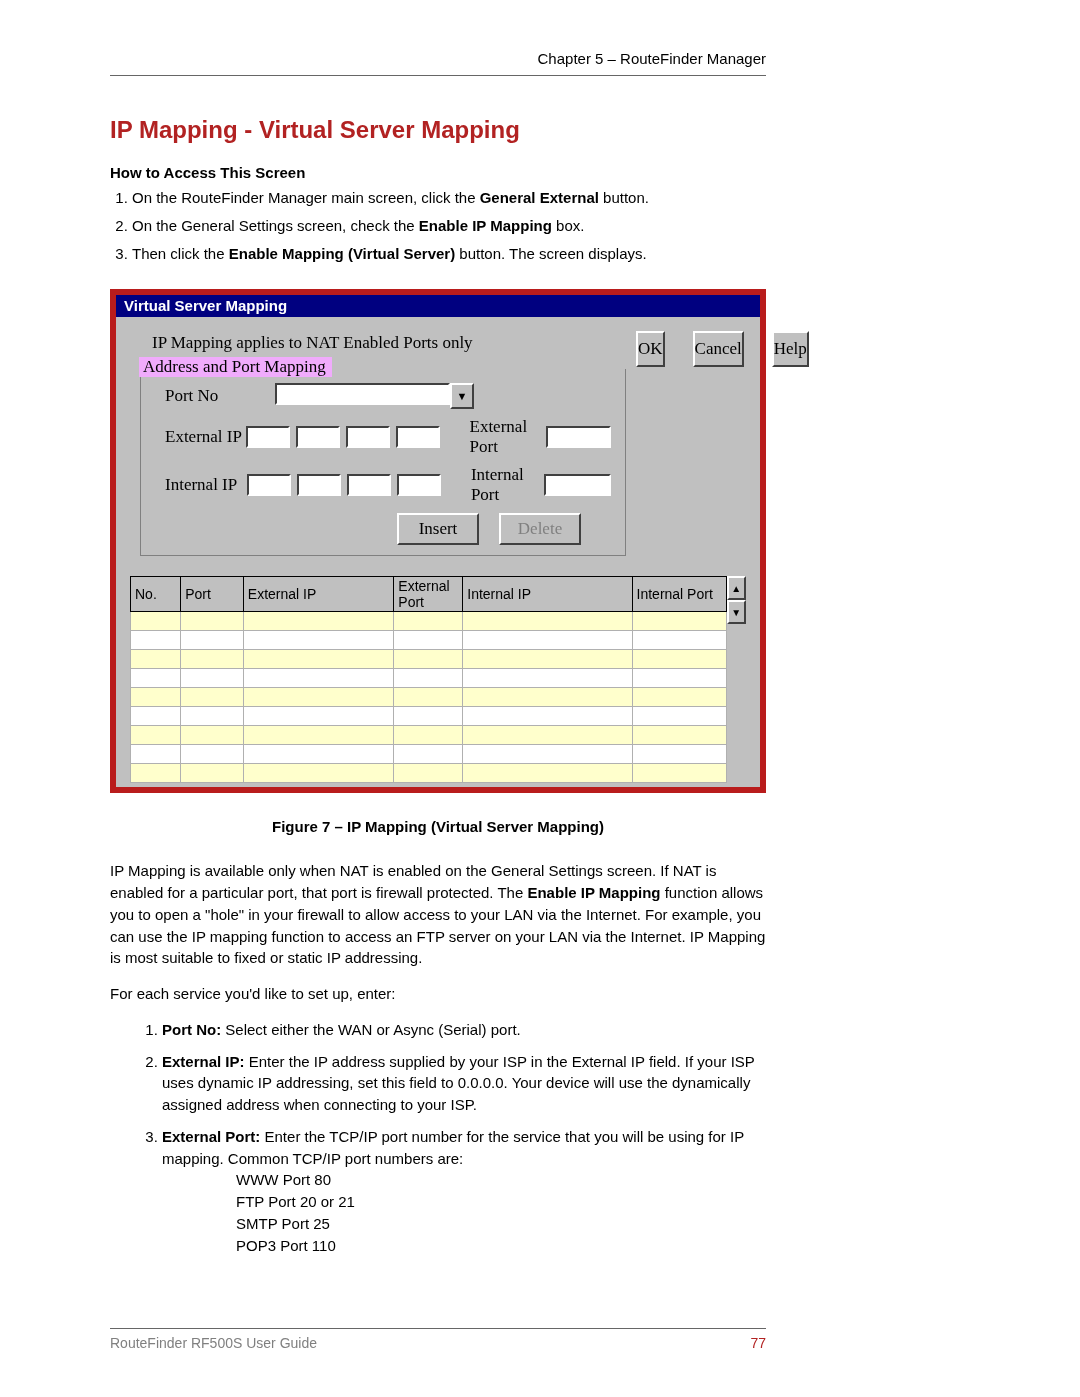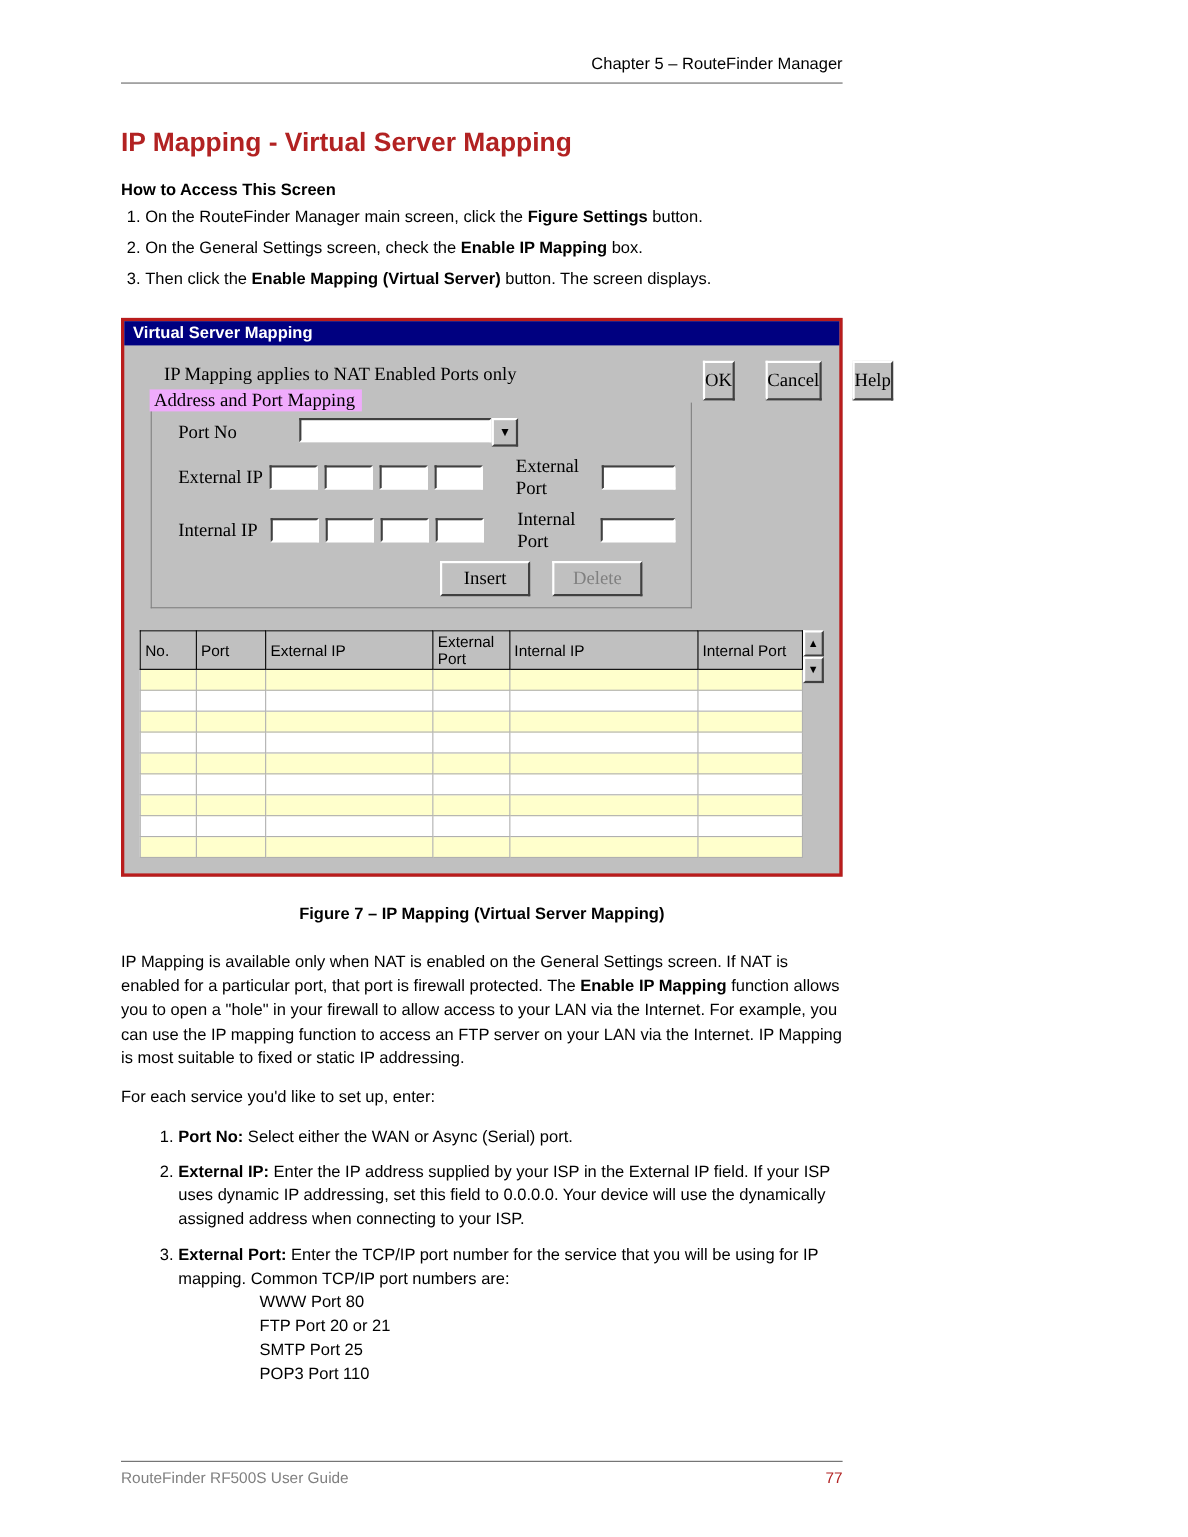--- a/index.html
+++ b/index.html
@@ -41,37 +41,37 @@
     padding: 0;
   }
   ol.access li {
     margin: 0 0 6px 0;
     line-height: 1.45;
   }
   b { font-weight: bold; }
 
   
   .shot-wrap {
-    border: 3px solid #b91c1c;
+    border: 6px solid #b91c1c;
     padding: 0;
     margin: 8px 0 25px 0;
     background: #c0c0c0;
     font-family: "Times New Roman", Times, serif;
   }
   .titlebar {
     background: #000080;
     color: #fff;
     font-family: Arial, Helvetica, sans-serif;
     font-weight: bold;
     font-size: 15px;
     padding: 2px 8px 3px 8px;
   }
   .dialog-body {
     position: relative;
-    padding: 12px 14px 14px 14px;
+    padding: 12px 14px 4px 14px;
     font-size: 17px;
   }
   .nat-note { margin: 4px 0 10px 22px; }
   .right-buttons {
     position: absolute;
     right: 24px;
     top: 14px;
     width: 100px;
     display: flex;
     flex-direction: row;
@@ -230,21 +230,21 @@
 <body>
 
 <div class="page">
   <div class="chapter-header">Chapter 5 – RouteFinder Manager</div>
 
   <h1>IP Mapping - Virtual Server Mapping</h1>
 
   <div class="subhead">How to Access This Screen</div>
   <ol class="access">
     <li>
-      <span>On the RouteFinder Manager main screen, click the </span><b>Figure Settings</b><span> button.</span>
+      <span>On the RouteFinder Manager main screen, click the </span><b>General External</b><span> button.</span>
     </li>
     <li>
       <span>On the General Settings screen, check the </span><b>Enable IP Mapping</b><span> box.</span>
     </li>
     <li>
       <span>Then click the </span><b>Enable Mapping (Virtual Server)</b><span> button. The screen displays.</span>
     </li>
   </ol>
 
   <div class="shot-wrap">

